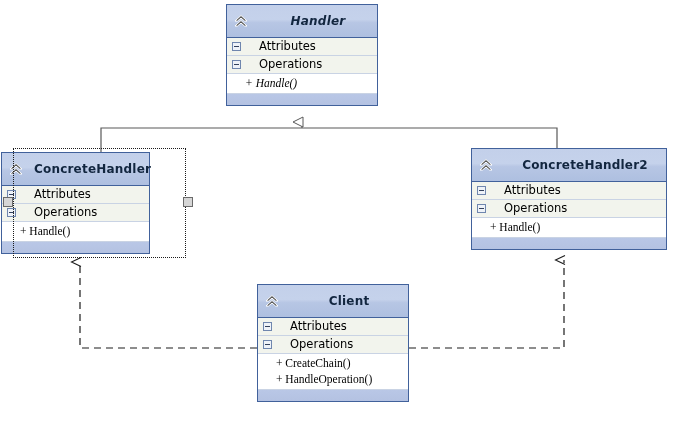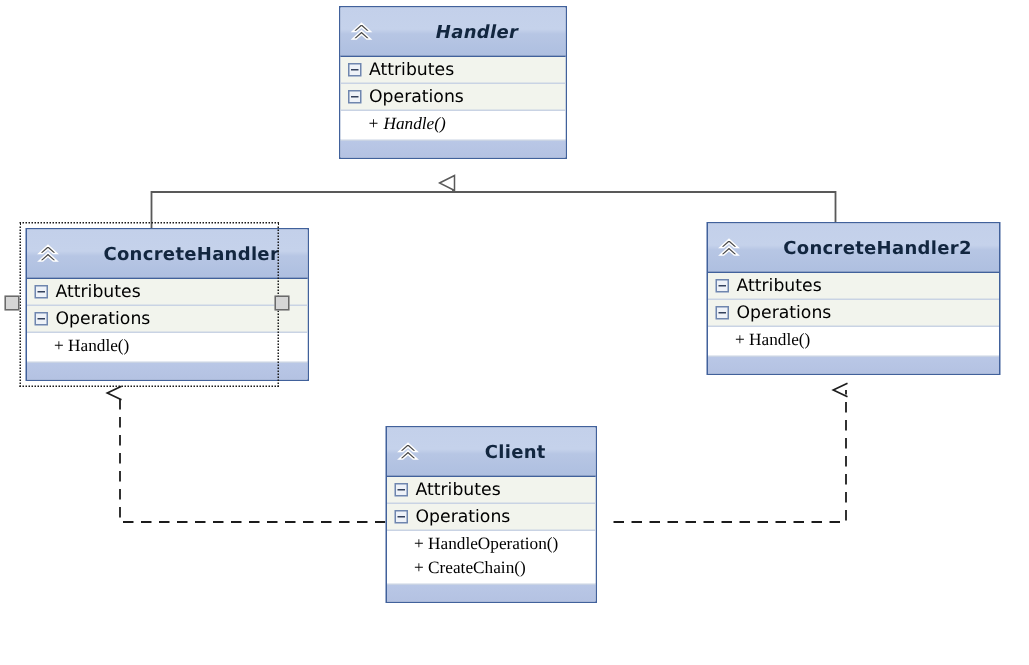--- a/index.html
+++ b/index.html
@@ -36,21 +36,21 @@
   }
   .uml-title.abstract{font-style:italic;}
   .chev-icon{
     position:absolute;left:5px;top:50%;transform:translateY(-50%);
     width:18px;height:18px;
   }
   .compartment{
     background:#f2f4ed;
     border-bottom:1px solid #c9d3e4;
     padding:2px 4px 2px 5px;
-    display:flex;align-items:center;gap:5px;
+    display:flex;align-items:center;gap:18px;
     height:18px;box-sizing:border-box;
   }
   .toggle-icon{
     width:9px;height:9px;flex:0 0 9px;
     border:1px solid #6f86ae;background:#eef2f8;
     position:relative;box-sizing:border-box;
   }
   .toggle-icon:before{
     content:"";position:absolute;left:1px;right:1px;top:3px;height:1px;background:#33415c;
   }
@@ -136,21 +136,21 @@
     <div class="compartment">
       <span class="toggle-icon"></span>
       <span class="comp-label">Operations</span>
     </div>
     <div class="members">
       <div class="member abstract">+ Handle()</div>
     </div>
     <div class="uml-footer"></div>
   </div>
 
-  <div class="uml-class" id="cls-concrete" style="left:17px;top:152px;width:189px;">
+  <div class="uml-class" id="cls-concrete" style="left:1px;top:152px;width:149px;">
     <div class="uml-header">
       <span class="chev-icon">
         <svg width="18" height="18" viewBox="0 0 18 18">
           <path d="M3,9 L9,3.5 L15,9 L12.5,9 L9,6 L5.5,9 Z" fill="#4a4a4a" stroke="#ffffff" stroke-width="1"></path>
           <path d="M3,14 L9,8.5 L15,14 L12.5,14 L9,11 L5.5,14 Z" fill="#4a4a4a" stroke="#ffffff" stroke-width="1"></path>
         </svg>
       </span>
       <span class="uml-title">ConcreteHandler</span>
     </div>
     <div class="compartment">
@@ -188,38 +188,38 @@
     <div class="compartment">
       <span class="toggle-icon"></span>
       <span class="comp-label">Operations</span>
     </div>
     <div class="members">
       <div class="member">+ Handle()</div>
     </div>
     <div class="uml-footer"></div>
   </div>
 
-  <div class="uml-class" id="cls-client" style="left:257px;top:284px;width:141px;">
+  <div class="uml-class" id="cls-client" style="left:257px;top:284px;width:152px;">
     <div class="uml-header">
       <span class="chev-icon">
         <svg width="18" height="18" viewBox="0 0 18 18">
           <path d="M3,9 L9,3.5 L15,9 L12.5,9 L9,6 L5.5,9 Z" fill="#4a4a4a" stroke="#ffffff" stroke-width="1"></path>
           <path d="M3,14 L9,8.5 L15,14 L12.5,14 L9,11 L5.5,14 Z" fill="#4a4a4a" stroke="#ffffff" stroke-width="1"></path>
         </svg>
       </span>
       <span class="uml-title">Client</span>
     </div>
     <div class="compartment">
       <span class="toggle-icon"></span>
       <span class="comp-label">Attributes</span>
     </div>
     <div class="compartment">
       <span class="toggle-icon"></span>
       <span class="comp-label">Operations</span>
     </div>
     <div class="members">
+      <div class="member">+ CreateChain()</div>
       <div class="member">+ HandleOperation()</div>
-      <div class="member">+ CreateChain()</div>
     </div>
     <div class="uml-footer"></div>
   </div>
 
 </div>
 
 </body></html>

